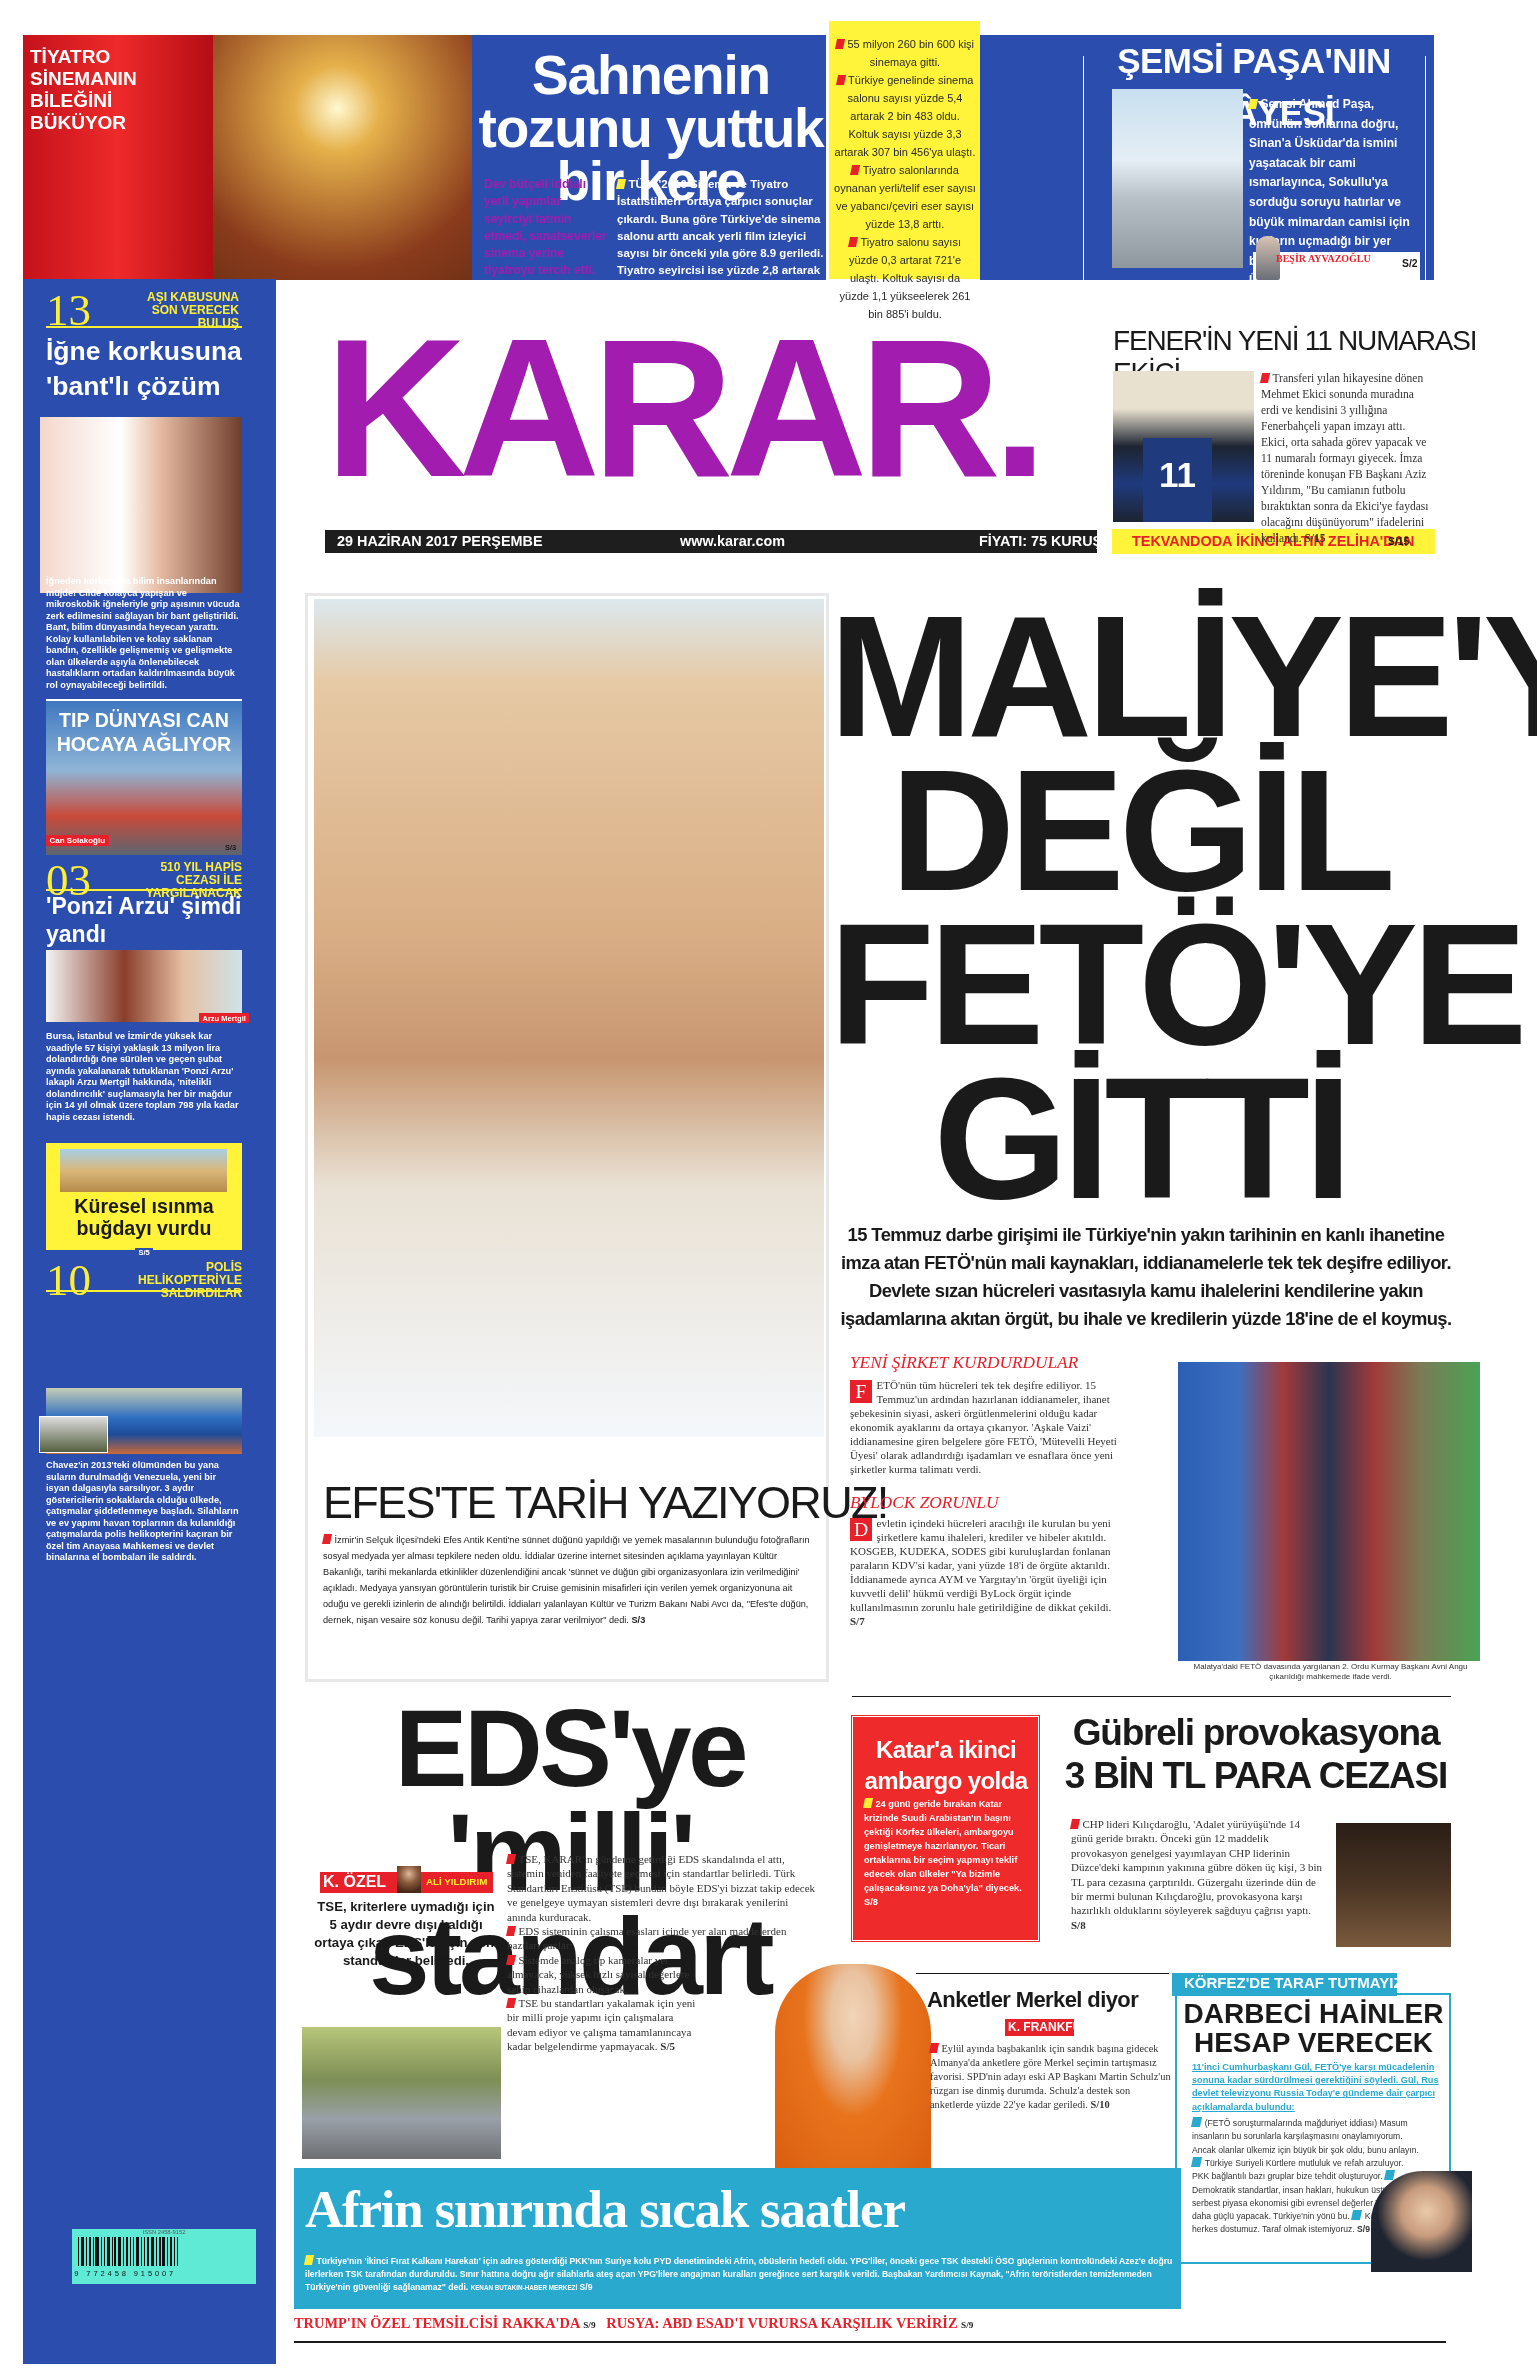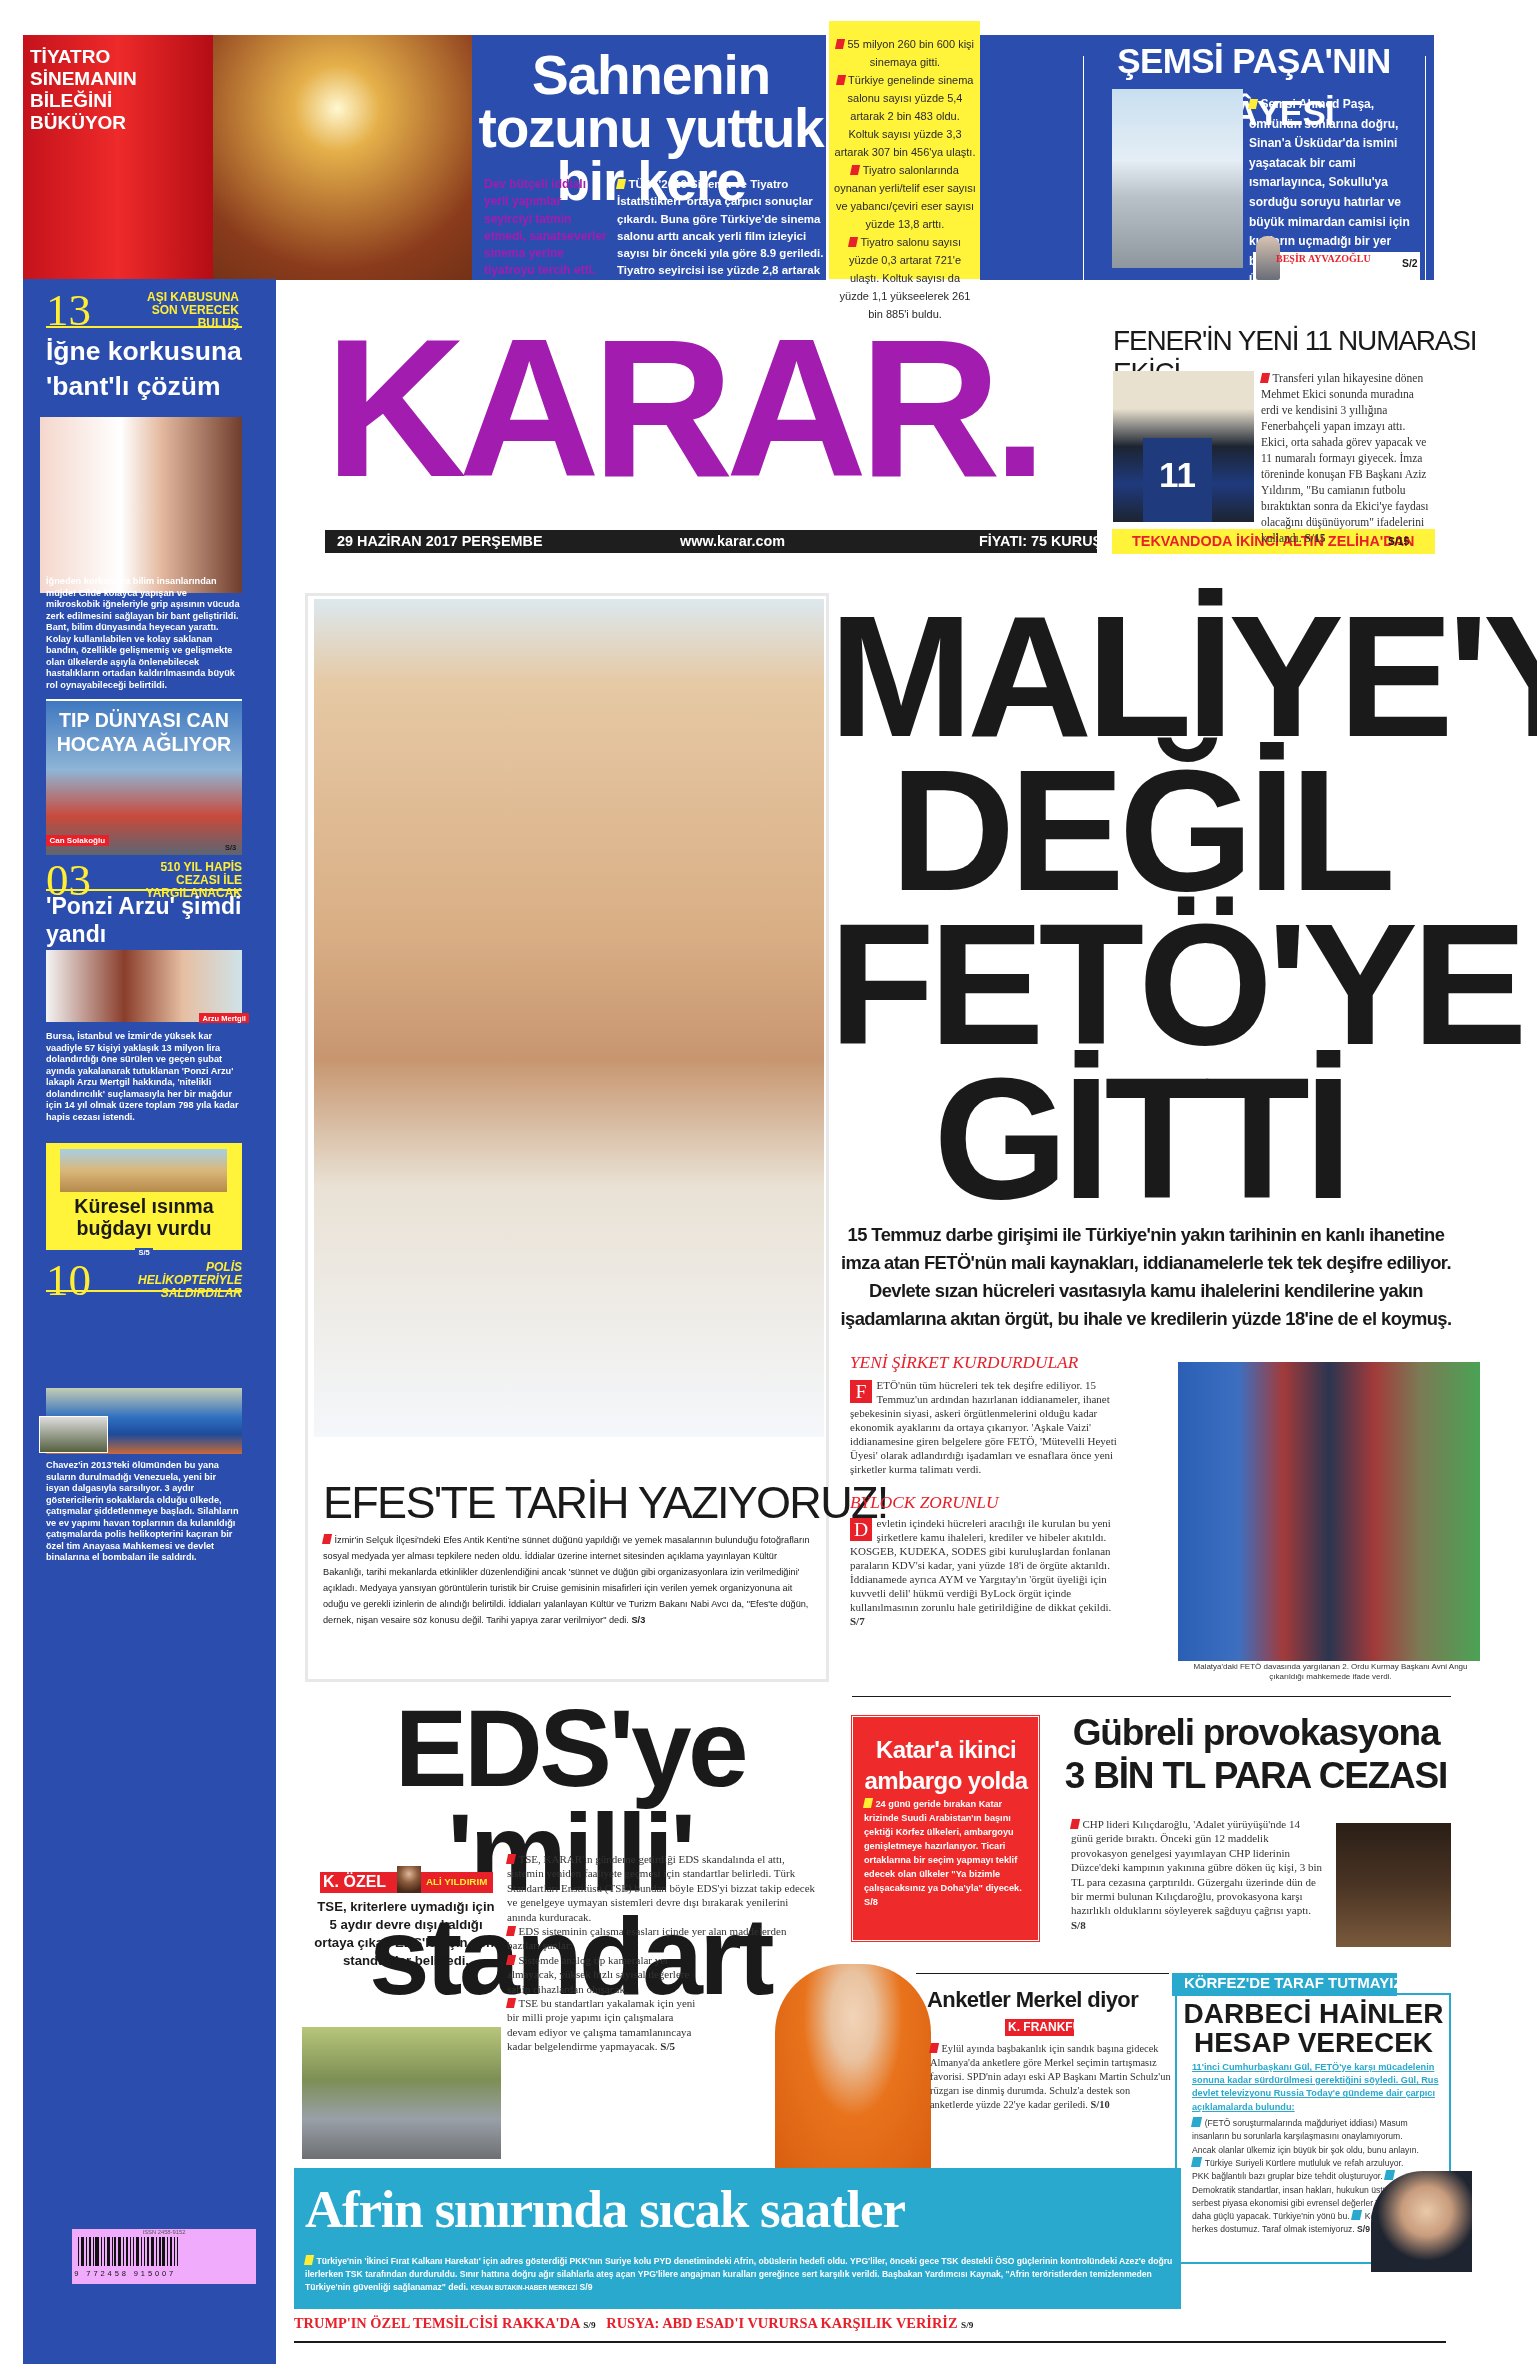--- a/index.html
+++ b/index.html
@@ -89,21 +89,21 @@
   #korfez-box { left: 1175px; top: 1993px; width: 276px; height: 271px; border: 2.3px solid #2aa9cf; background:#fff; }
   #korfez-title { left: 1178px; top: 1999px; width: 271px; font-size: 28px; line-height: 29px; font-weight: 900; text-align: center; color:#1a1a1a; }
   #korfez-deck { left: 1192px; top: 2061px; width: 253px; font-size: 9.2px; line-height: 13.2px; font-weight: bold; color:#2aa9cf; text-decoration: underline; }
   #korfez-body { left: 1192px; top: 2117px; width: 230px; font-size: 8.6px; line-height: 13.2px; color:#333; }
   #gul-photo { left: 1371px; top: 2171px; width: 101px; height: 101px; background: radial-gradient(circle at 55% 40%, #e9c9a9 0, #c89c7d 30%, #1e2430 60%); border-radius: 52px 0 0 0; }
   #afrin-box { left: 294px; top: 2168px; width: 887px; height: 141px; background: #2aa9cf; }
   #afrin-title { left: 305px; top: 2183px; font-size: 53px; line-height: 53px; color:#fff; font-family: "Liberation Serif", serif; font-weight: bold; letter-spacing: -1.2px; }
   #afrin-body { left: 305px; top: 2255px; width: 870px; font-size: 8.6px; line-height: 12.7px; color:#fff; font-weight:bold; }
   #footer-teasers { left: 294px; top: 2315px; width: 887px; font-size: 14.4px; font-family: "Liberation Serif", serif; color:#e8202a; font-weight: bold; }
   #footer-rule { left: 294px; top: 2341px; width: 1152px; height: 1.7px; background: #1a1a1a; }
-  #barcode { left: 72px; top: 2229px; width: 184px; height: 55px; background: #f0abfc; }
+  #barcode { left: 72px; top: 2229px; width: 184px; height: 55px; background: #5eead4; }
   .bar { display:inline-block; height: 29px; background: #111; margin-right: 1.7px; vertical-align: top; }
 </style>
 </head>
 <body>
 
 <div class="abs" id="theater-photo"></div>
 <div class="abs" id="curtain"></div>
 <div class="abs" id="theater-kicker">TİYATRO SİNEMANIN BİLEĞİNİ BÜKÜYOR</div>
 <div class="abs" id="sahne-box"></div>
 <div class="abs" id="sahne-title">Sahnenin tozunu yuttuk bir kere</div>
@@ -149,21 +149,21 @@
   <div class="abs" style="left:23px;top:671px;width:196px;height:72px;background:linear-gradient(90deg,#f4f4f4,#8a3e2c 40%,#e6bfa2 70%,#cfe3e9);"></div>
   <div class="abs" style="left:176px;top:734px;padding:0.6px 3.5px;background:#e8202a;color:#fff;font-size:7.5px;font-weight:bold;">Arzu Mertgil</div>
   <div class="sb-body" style="left:23px;top:752px;width:196px;">Bursa, İstanbul ve İzmir'de yüksek kar vaadiyle 57 kişiyi yaklaşık 13 milyon lira dolandırdığı öne sürülen ve geçen şubat ayında yakalanarak tutuklanan 'Ponzi Arzu' lakaplı Arzu Mertgil hakkında, 'nitelikli dolandırıcılık' suçlamasıyla her bir mağdur için 14 yıl olmak üzere toplam 798 yıla kadar hapis cezası istendi.</div>
 
   <div class="abs" style="left:23px;top:864px;width:196px;height:107px;background:#fff43a;"></div>
   <div class="abs" style="left:37px;top:870px;width:167px;height:43px;background:linear-gradient(180deg,#a6cfe5,#d9b77a 50%,#b58a4a);"></div>
   <div class="abs" style="left:26px;top:916px;width:190px;font-size:19.6px;line-height:22px;font-weight:bold;color:#1a1a1a;text-align:center;">Küresel ısınma buğdayı vurdu</div>
   <div class="abs" style="left:112px;top:969px;padding:0 3.5px;background:#2b4eae;color:#fff;font-size:7.5px;font-weight:bold;">S/5</div>
 
   <div class="sb-num" style="left:23px;top:979px;">10</div>
-  <div class="sb-kicker" style="left:98px;top:982px;width:121px;font-style:italic;">POLİS HELİKOPTERİYLE SALDIRDILAR</div>
+  <div class="sb-kicker" style="left:98px;top:982px;width:121px;">POLİS HELİKOPTERİYLE SALDIRDILAR</div>
   <div class="sb-rule" style="left:23px;top:1011px;width:196px;"></div>
   <div class="abs" style="left:23px;top:1109px;width:196px;height:66px;background:linear-gradient(180deg,#c5cdb5,#2f6fc0 45%,#1d4b9a 70%,#c86a38);"></div>
   <div class="abs" style="left:16px;top:1137px;width:69px;height:37px;border:1.2px solid #fff;background:linear-gradient(180deg,#ddd,#556040);"></div>
   <div class="sb-body" style="left:23px;top:1181px;width:196px;">Chavez'in 2013'teki ölümünden bu yana suların durulmadığı Venezuela, yeni bir isyan dalgasıyla sarsılıyor. 3 aydır göstericilerin sokaklarda olduğu ülkede, çatışmalar şiddetlenmeye başladı. Silahların ve ev yapımı havan toplarının da kulanıldığı çatışmalarda polis helikopterini kaçıran bir özel tim Anayasa Mahkemesi ve devlet binalarına el bombaları ile saldırdı.</div>
 </div>
 
 <div class="abs" id="barcode">
   <div style="font-size:5.8px;color:#555;text-align:center;">ISSN 2458-9152</div>
   <div style="padding:2.3px 5.8px;">
     <span class="bar" style="width:1.7px"></span><span class="bar" style="width:2.9px"></span><span class="bar" style="width:1.2px"></span><span class="bar" style="width:2.3px"></span><span class="bar" style="width:1.2px"></span><span class="bar" style="width:3.5px"></span><span class="bar" style="width:1.7px"></span><span class="bar" style="width:1.2px"></span><span class="bar" style="width:2.9px"></span><span class="bar" style="width:1.2px"></span><span class="bar" style="width:1.7px"></span><span class="bar" style="width:3.5px"></span><span class="bar" style="width:1.2px"></span><span class="bar" style="width:2.3px"></span><span class="bar" style="width:1.7px"></span><span class="bar" style="width:1.2px"></span><span class="bar" style="width:2.9px"></span><span class="bar" style="width:1.7px"></span><span class="bar" style="width:1.2px"></span><span class="bar" style="width:2.3px"></span><span class="bar" style="width:3.5px"></span><span class="bar" style="width:1.2px"></span><span class="bar" style="width:1.7px"></span><span class="bar" style="width:2.9px"></span><span class="bar" style="width:1.2px"></span><span class="bar" style="width:2.3px"></span><span class="bar" style="width:1.7px"></span><span class="bar" style="width:1.2px"></span>

